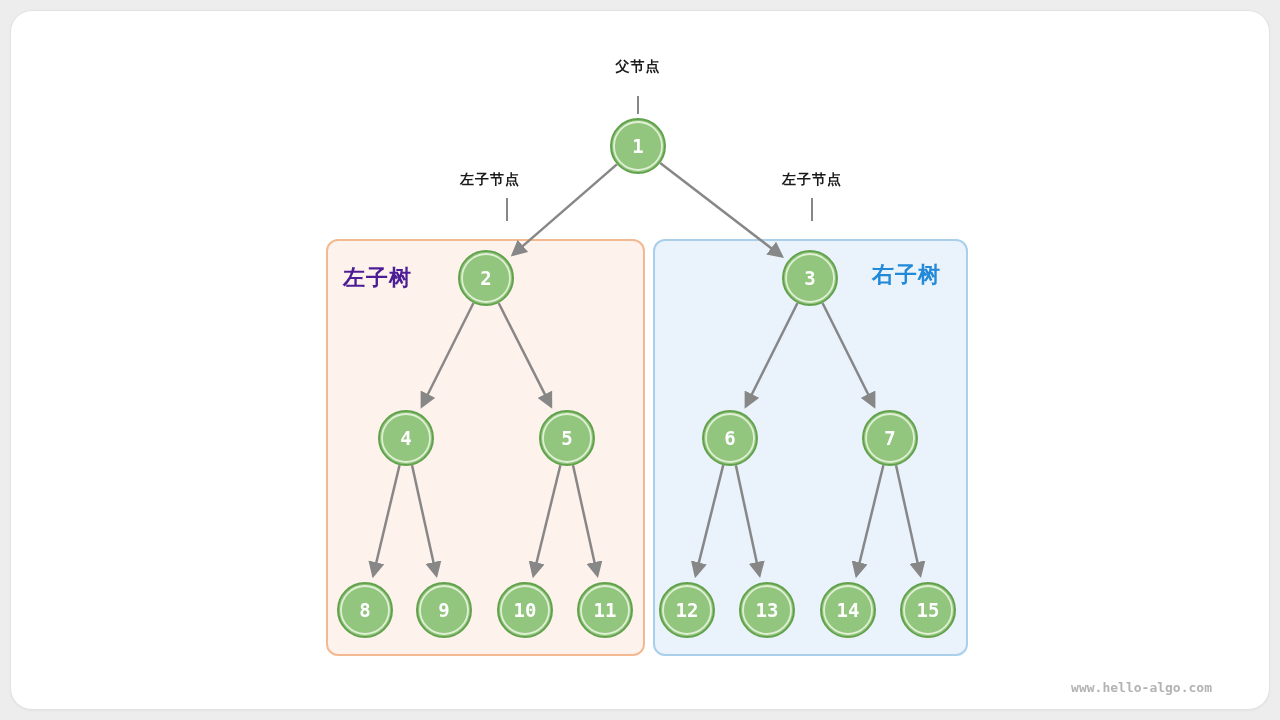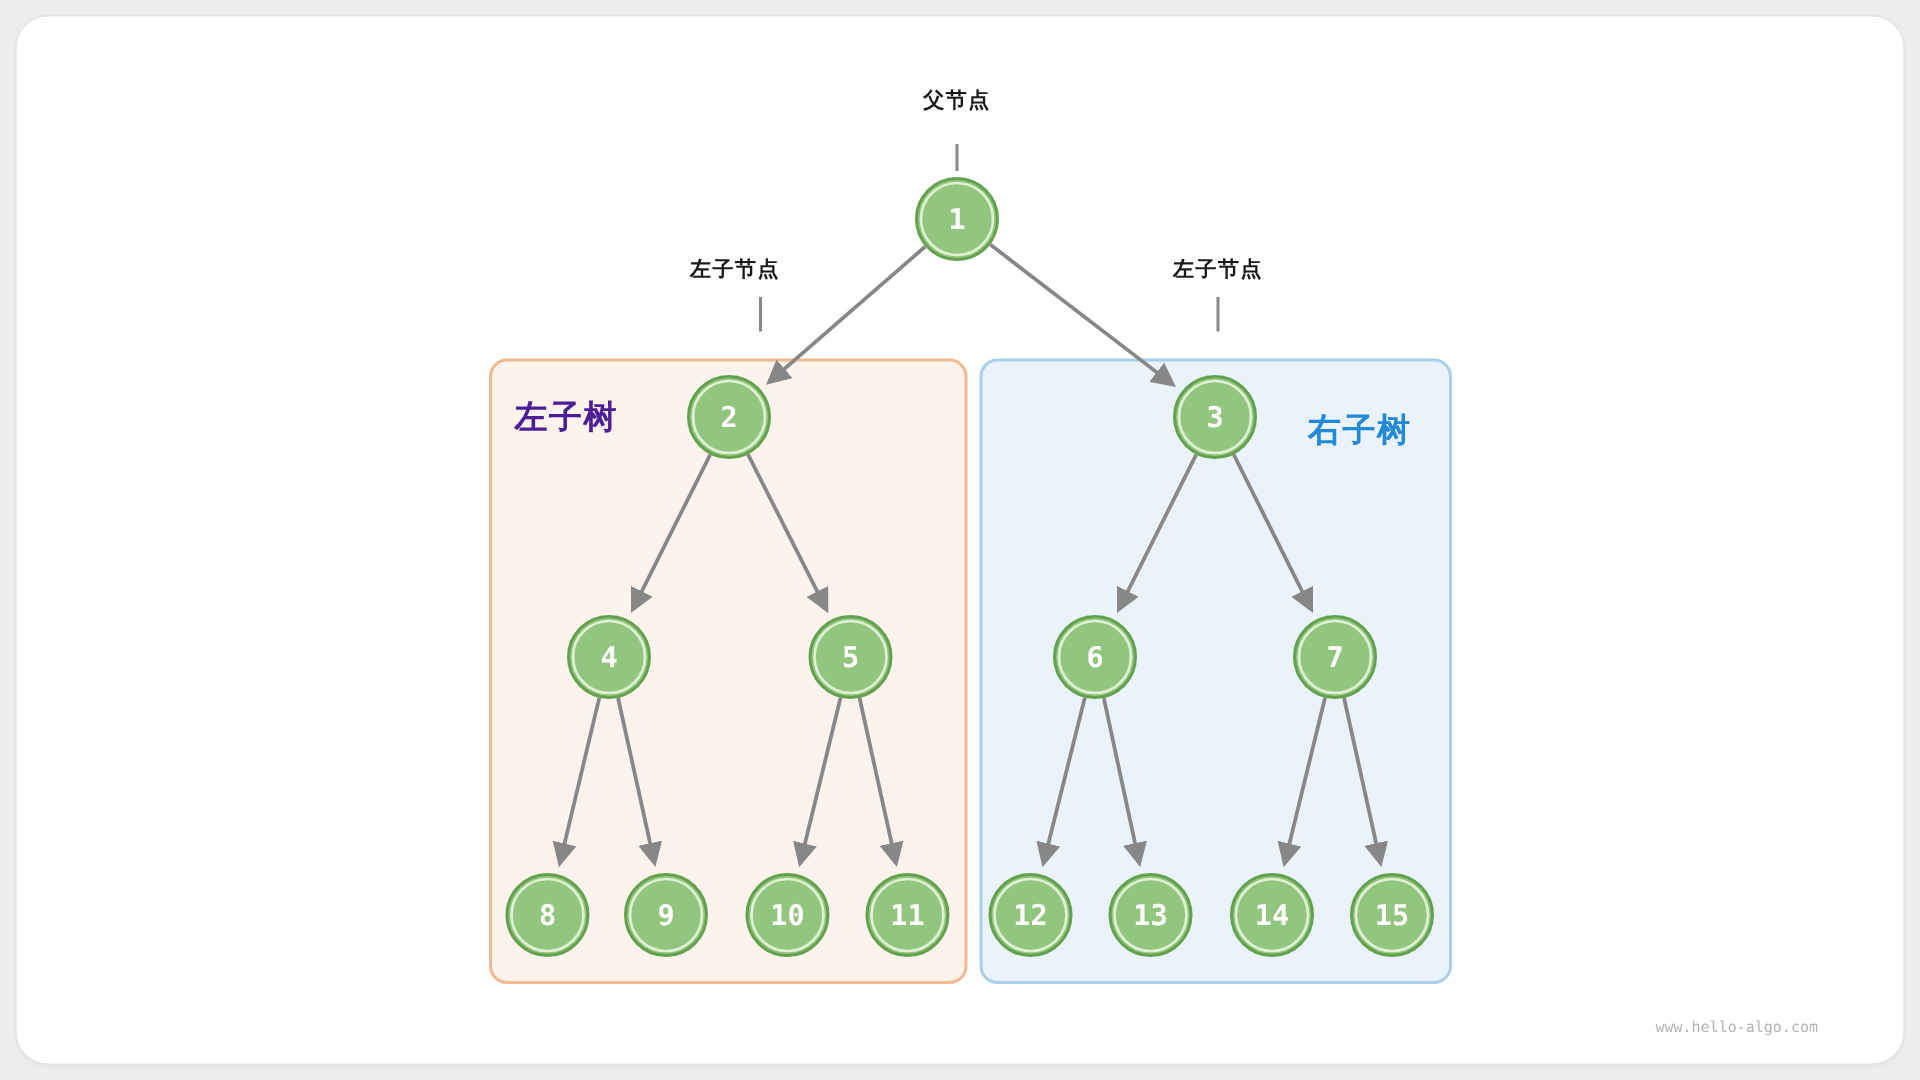--- a/index.html
+++ b/index.html
@@ -55,34 +55,35 @@
   .lbl-right-child { left: 812px; top: 171px; }
   .subtree-label {
     position: absolute;
     z-index: 3;
     font-size: 22px;
     font-weight: bold;
     white-space: nowrap;
     letter-spacing: 1px;
   }
   .lbl-left-subtree  { left: 343px; top: 263px; }
-  .lbl-right-subtree { left: 872px; top: 272px; }
+  .lbl-right-subtree { left: 872px; top: 260px; }
   .node-text {
     font-family: "DejaVu Sans Mono", monospace;
     font-weight: bold;
     font-size: 19px;
   }
   .watermark {
     position: absolute;
     right: 68px;
     top: 680px;
     z-index: 3;
     font-family: "DejaVu Sans Mono", monospace;
-    font-size: 10px;
+    font-size: 13px;
     color: #b3b3b3;
+    font-weight: bold;
   }
 </style>
 </head>
 <body>
 
 <div class="stage">
   <div class="card"></div>
 
   <div class="subtree-box box-left" style="background: rgb(253, 242, 236); border-color: rgb(243, 186, 146);"></div>
   <div class="subtree-box box-right" style="background: rgb(234, 243, 251); border-color: rgb(169, 207, 234);"></div>

